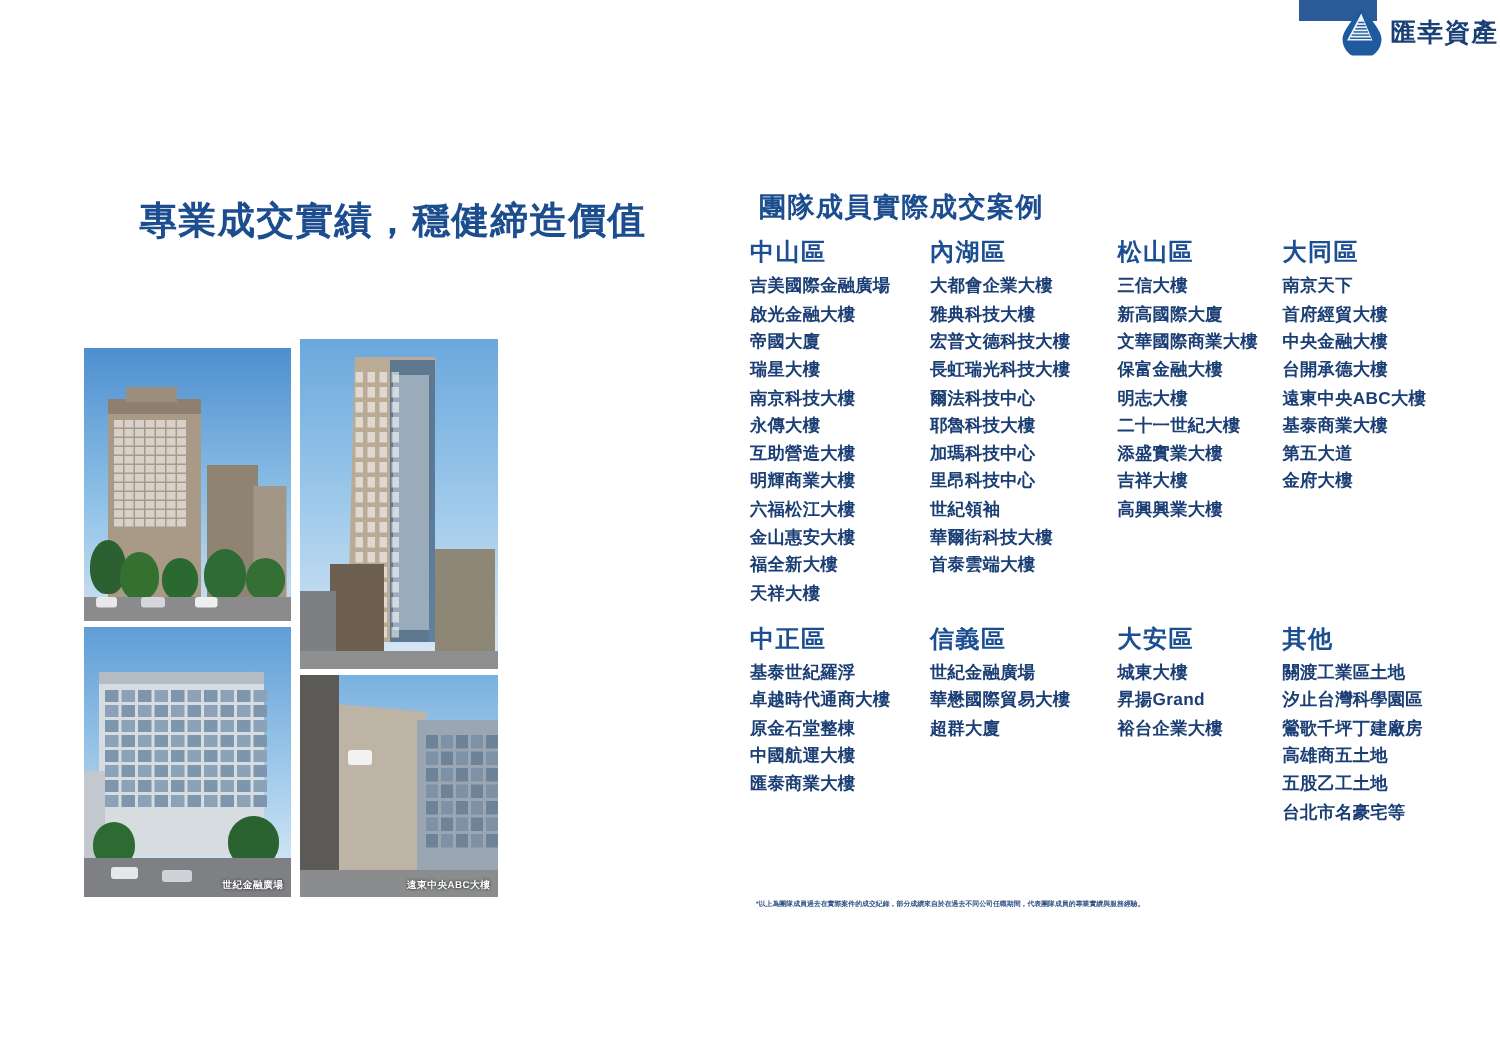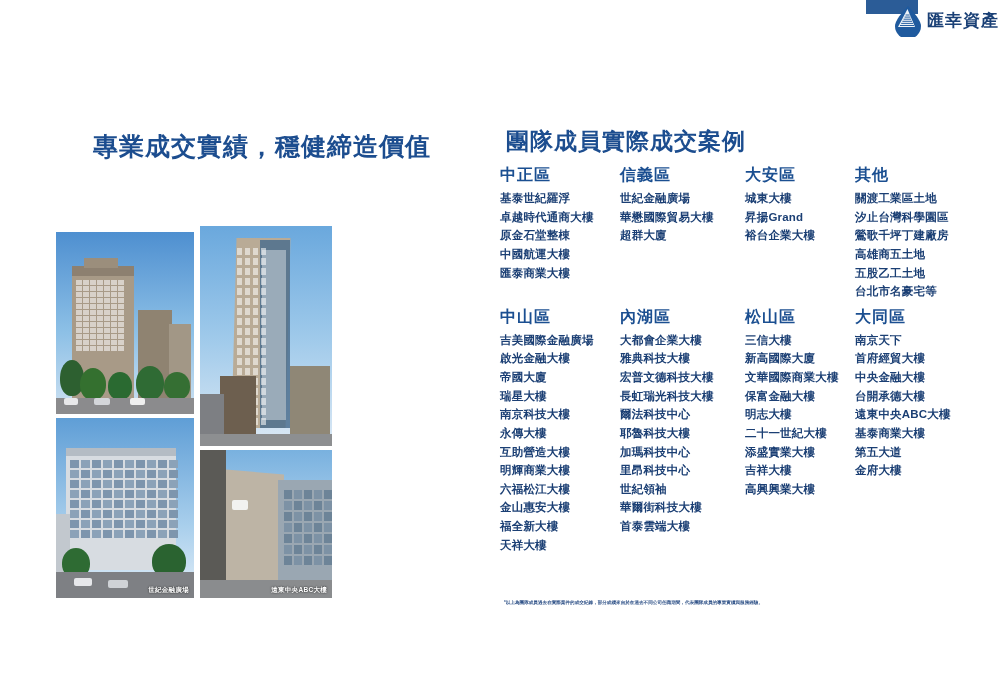--- a/index.html
+++ b/index.html
@@ -9,21 +9,21 @@
     background:#ffffff;
     font-family:"Liberation Sans","DejaVu Sans",sans-serif;
     overflow:hidden;
     position:relative;
     color:#1b3a6b;
   }
   .slide{position:absolute;inset:0;}
 
   
   .topbar{
-    position:absolute;top:0;left:0;width:100%;height:44px;font-family:Liberation Mono, monospace;
+    position:absolute;top:0;left:0;width:100%;height:44px;
   }
   .topbar-stripe{
     position:absolute;top:0;left:866px;width:52px;height:14px;
     background:#2b5c97;
   }
   .logo-wrap{
     position:absolute;top:5px;left:893px;
     display:flex;align-items:center;gap:4px;
   }
   .logo-mark{
@@ -85,21 +85,21 @@
 
   .bldg{position:absolute;}
   .win-grid{position:absolute;display:grid;gap:1px;}
   .win{background:rgba(255,255,255,.55);}
   .tree{position:absolute;background:#2f6b34;border-radius:50% 50% 45% 45%;}
   .road{position:absolute;left:0;right:0;bottom:0;background:#6e6e70;}
 
   
   .right-col{position:absolute;left:500px;top:126px;width:500px;}
   .right-heading{
-    font-size:23px;font-weight:bold;color:#1c4d8f;
+    font-size:18px;font-weight:bold;color:#1c4d8f;
     letter-spacing:1px;margin:0 0 8px 6px;
   }
   .district-grid{
     position:relative;display:grid;
     grid-template-columns:120px 125px 110px 145px;
     column-gap:0px;
   }
   .district{margin-bottom:6px;}
   .district-title{
     font-size:16px;font-weight:bold;color:#1b4f91;
@@ -496,64 +496,20 @@
       </div>
       <div class="bldg" style="left:32px;top:50px;width:16px;height:10px;background:#f2f2f0;border-radius:2px;"></div>
       <div class="road" style="height:18px;background:#8a8c8e;"></div>
       <div class="cap">遠東中央ABC大樓</div>
     </div>
   </div>
 
   <div class="right-col">
     <h2 class="right-heading">團隊成員實際成交案例</h2>
 
-    <div class="district-grid row2">
-
-      <div class="district">
-        <div class="district-title">中正區</div>
-        <ul class="district-list">
-          <li>基泰世紀羅浮</li>
-          <li>卓越時代通商大樓</li>
-          <li>原金石堂整棟</li>
-          <li>中國航運大樓</li>
-          <li>匯泰商業大樓</li>
-        </ul>
-      </div>
-
-      <div class="district">
-        <div class="district-title">信義區</div>
-        <ul class="district-list">
-          <li>世紀金融廣場</li>
-          <li>華懋國際貿易大樓</li>
-          <li>超群大廈</li>
-        </ul>
-      </div>
-
-      <div class="district">
-        <div class="district-title">大安區</div>
-        <ul class="district-list">
-          <li>城東大樓</li>
-          <li>昇揚Grand</li>
-          <li>裕台企業大樓</li>
-        </ul>
-      </div>
-
-      <div class="district">
-        <div class="district-title">其他</div>
-        <ul class="district-list">
-          <li>關渡工業區土地</li>
-          <li>汐止台灣科學園區</li>
-          <li>鶯歌千坪丁建廠房</li>
-          <li>高雄商五土地</li>
-          <li>五股乙工土地</li>
-          <li>台北市名豪宅等</li>
-        </ul>
-      </div>
-    </div>
-
     <div class="district-grid">
 
       <div class="district">
         <div class="district-title">中山區</div>
         <ul class="district-list">
           <li>吉美國際金融廣場</li>
           <li>啟光金融大樓</li>
           <li>帝國大廈</li>
           <li>瑞星大樓</li>
           <li>南京科技大樓</li>
@@ -606,17 +562,61 @@
           <li>首府經貿大樓</li>
           <li>中央金融大樓</li>
           <li>台開承德大樓</li>
           <li>遠東中央ABC大樓</li>
           <li>基泰商業大樓</li>
           <li>第五大道</li>
           <li>金府大樓</li>
         </ul>
       </div>
     </div>
+
+    <div class="district-grid row2">
+
+      <div class="district">
+        <div class="district-title">中正區</div>
+        <ul class="district-list">
+          <li>基泰世紀羅浮</li>
+          <li>卓越時代通商大樓</li>
+          <li>原金石堂整棟</li>
+          <li>中國航運大樓</li>
+          <li>匯泰商業大樓</li>
+        </ul>
+      </div>
+
+      <div class="district">
+        <div class="district-title">信義區</div>
+        <ul class="district-list">
+          <li>世紀金融廣場</li>
+          <li>華懋國際貿易大樓</li>
+          <li>超群大廈</li>
+        </ul>
+      </div>
+
+      <div class="district">
+        <div class="district-title">大安區</div>
+        <ul class="district-list">
+          <li>城東大樓</li>
+          <li>昇揚Grand</li>
+          <li>裕台企業大樓</li>
+        </ul>
+      </div>
+
+      <div class="district">
+        <div class="district-title">其他</div>
+        <ul class="district-list">
+          <li>關渡工業區土地</li>
+          <li>汐止台灣科學園區</li>
+          <li>鶯歌千坪丁建廠房</li>
+          <li>高雄商五土地</li>
+          <li>五股乙工土地</li>
+          <li>台北市名豪宅等</li>
+        </ul>
+      </div>
+    </div>
   </div>
 
   <div class="footnote">*以上為團隊成員過去在實際案件的成交紀錄，部分成績來自於在過去不同公司任職期間，代表團隊成員的專業實績與服務經驗。</div>
 
 </div>
 
 </body></html>

